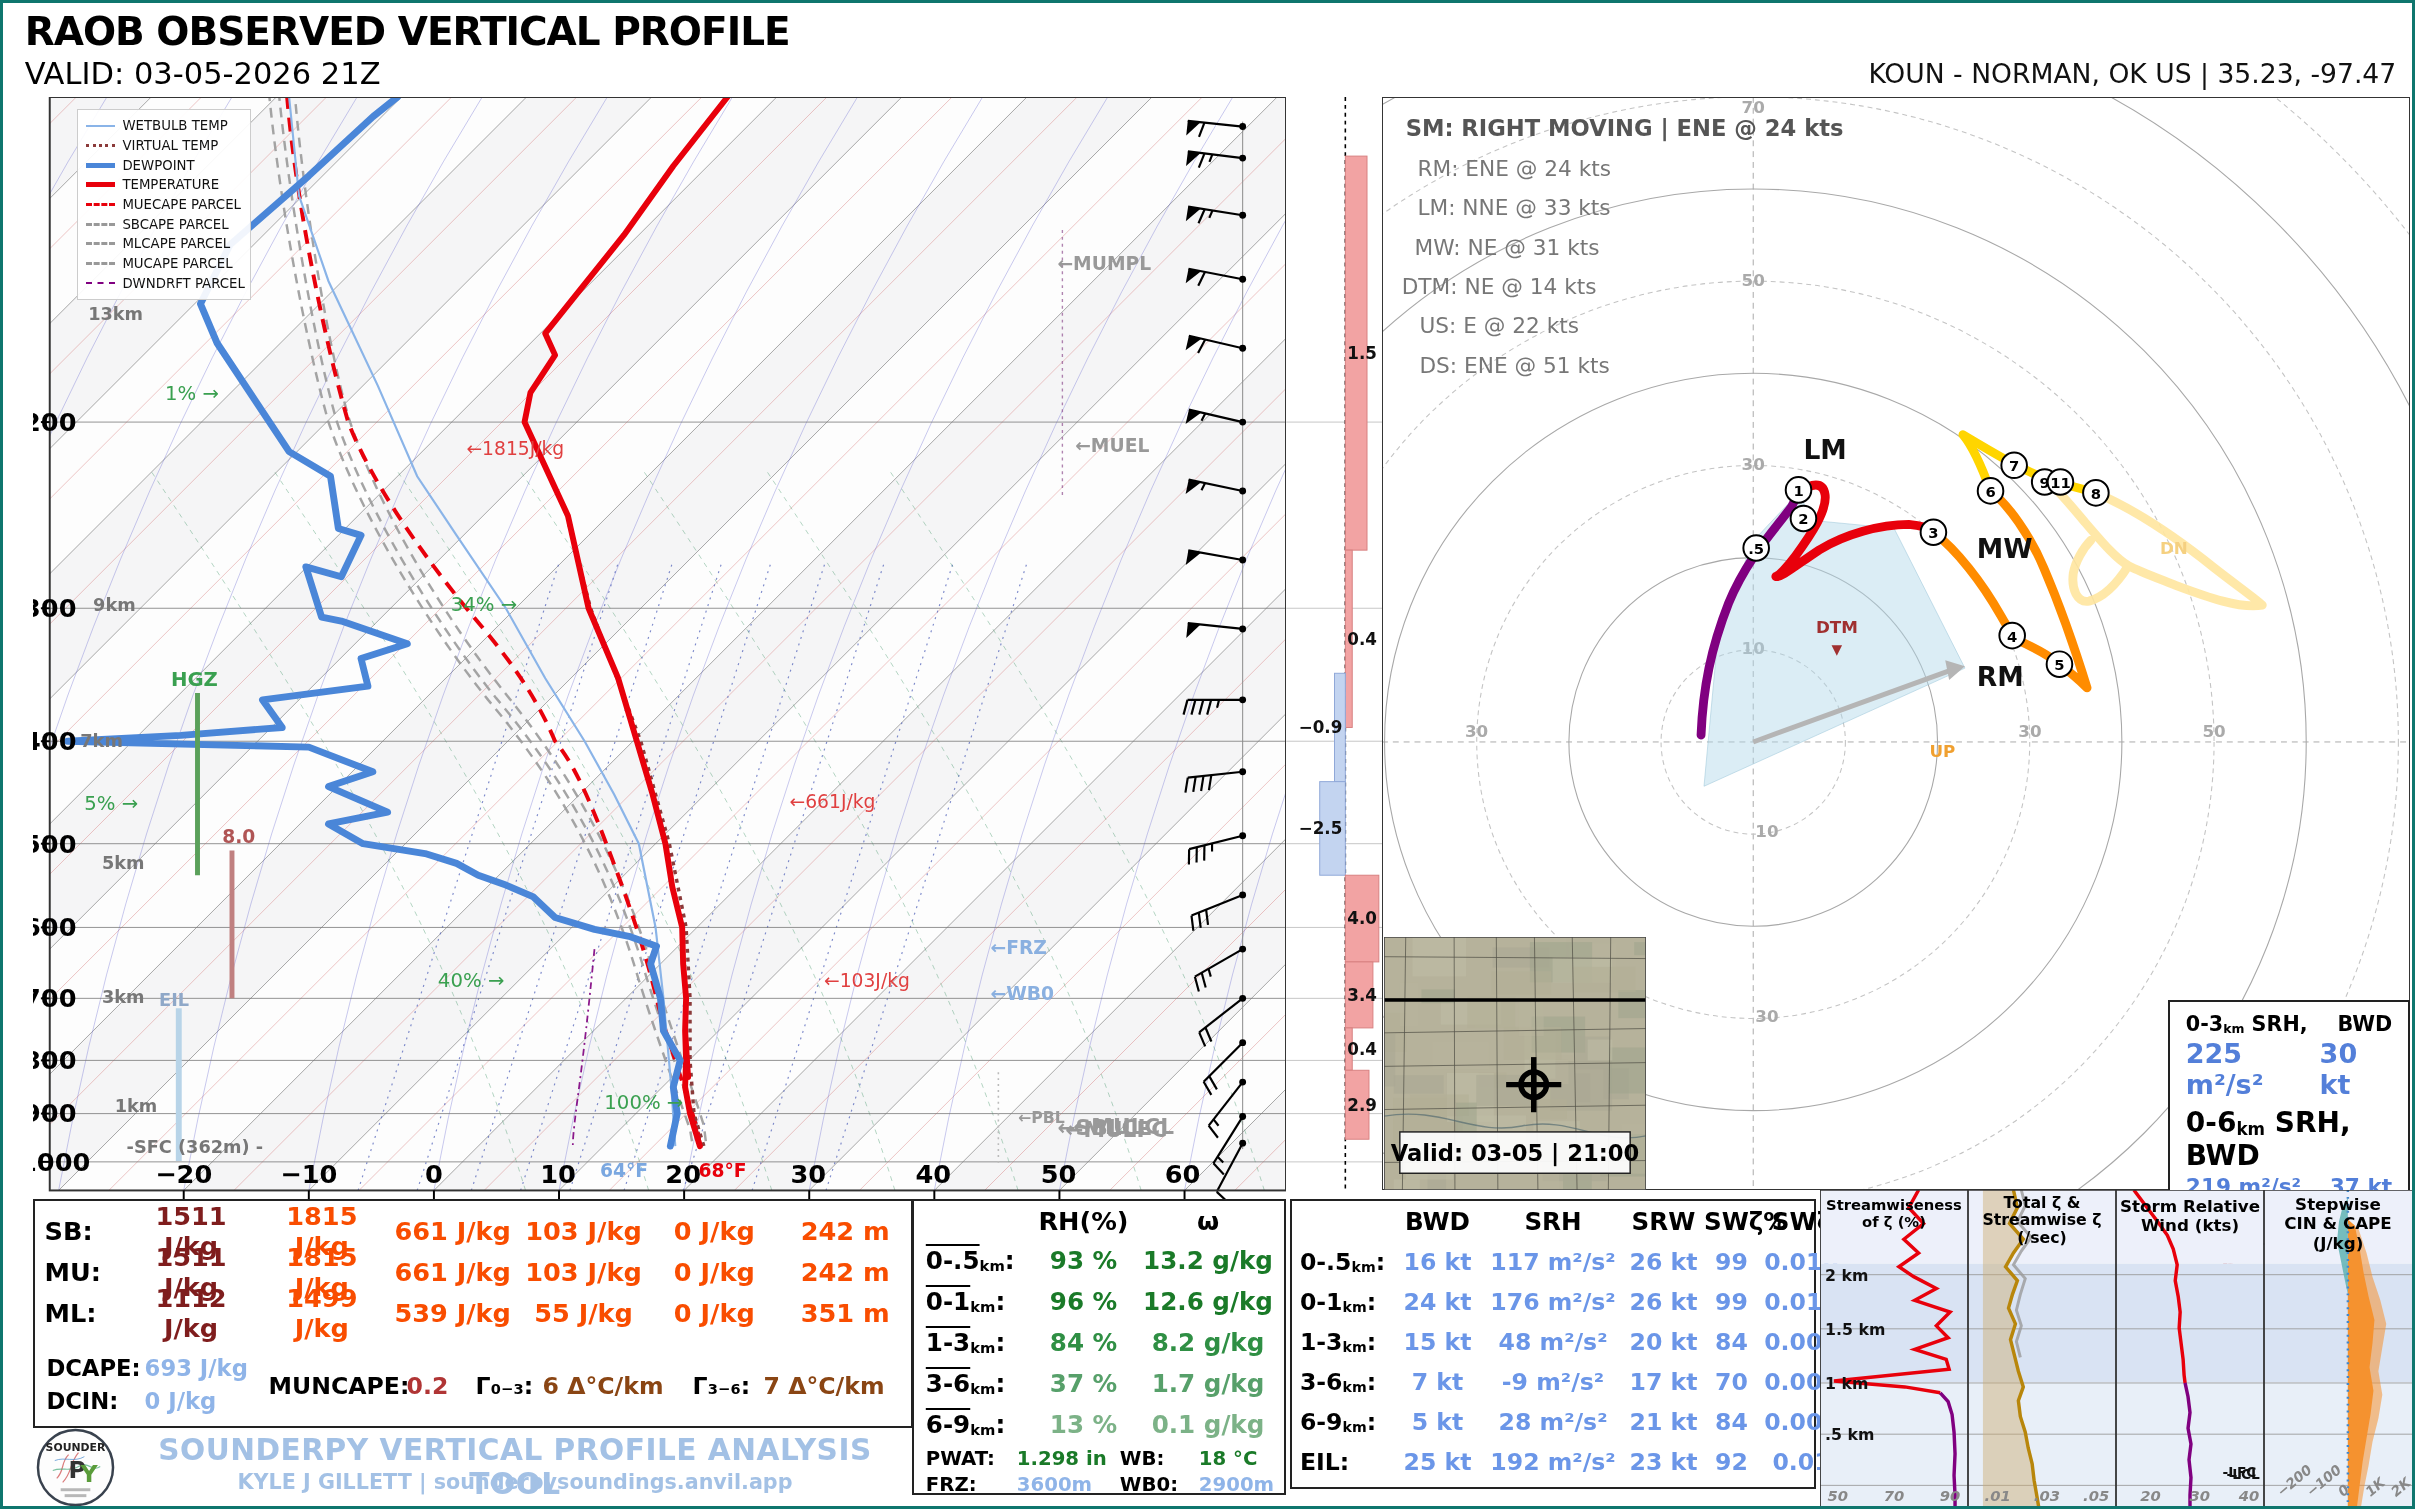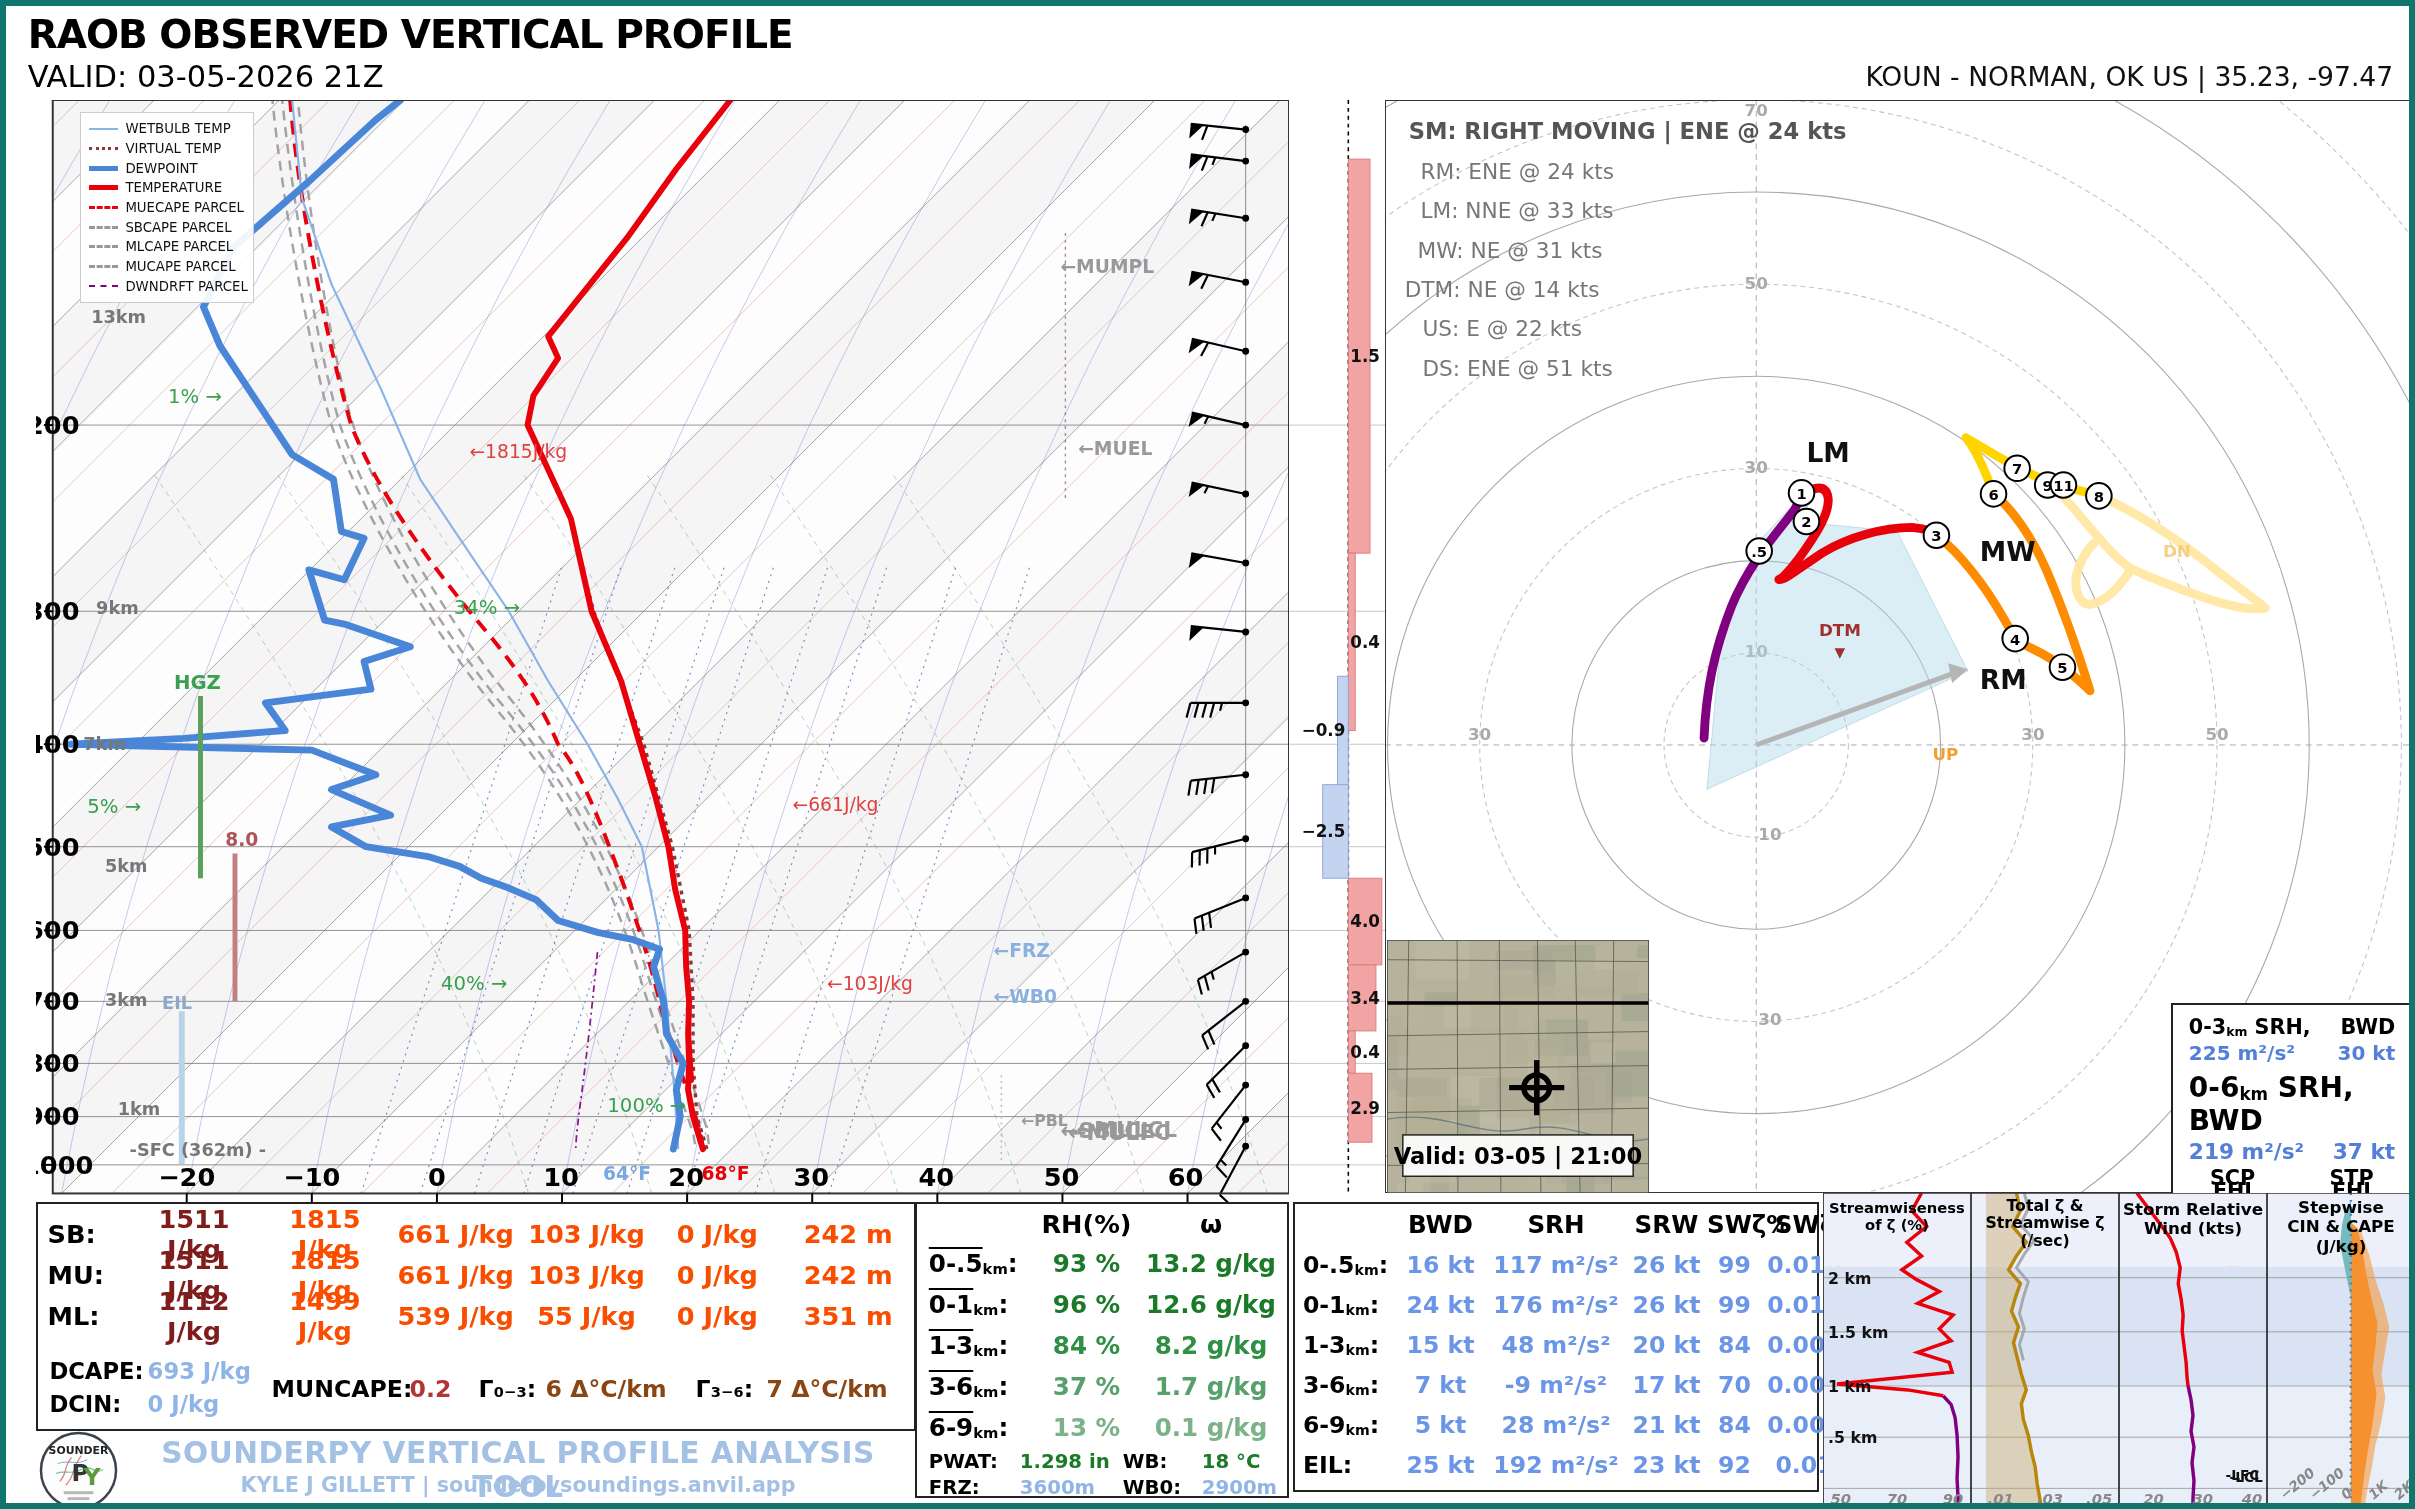--- a/index.html
+++ b/index.html
@@ -1,16 +1,16 @@
 <!DOCTYPE html>
 <html><head>
 <meta charset="utf-8">
 <style>
   html,body{margin:0;padding:0;background:#fff;font-family:"DejaVu Sans","Liberation Sans",sans-serif;}
-  .page{position:relative;width:2415px;height:1509px;background:#fff;border:6px solid #0f766e;box-sizing:border-box;overflow:hidden;}
+  .page{position:relative;width:2415px;height:1509px;background:#fff;border:3px solid #0f766e;box-sizing:border-box;overflow:hidden;}
   .abs{position:absolute;}
   .title{font-size:39px;font-weight:bold;letter-spacing:-1px;color:#000;}
   .valid{font-size:30.5px;color:#000000;}
   .station{font-size:26.6px;color:#111;}
   
   .legend{left:74px;top:106px;width:156px;background:rgba(255,255,255,.92);border:1px solid #ccc;padding:5.9px 7.9px;z-index:5;}
   .lg-row{display:flex;align-items:center;height:19.7px;}
   .lg-sw{width:29.6px;margin-right:6.9px;flex:0 0 29.6px;}
   .lg-lb{font-size:13.3px;color:#111;white-space:nowrap;}
   .sw{display:block;height:0;border-top-style:solid;}
@@ -637,21 +637,21 @@
     <rect x="16" y="198" width="234" height="42" fill="rgba(252,252,252,.95)" stroke="#222" stroke-width="1.5"></rect>
     <text x="133" y="228" font-size="23" font-weight="bold" fill="#000" text-anchor="middle">Valid: 03-05 | 21:00</text>
     <rect x="0" y="0" width="266" height="257" fill="none" stroke="#444" stroke-width="1.5"></rect>
   </svg>
 
   <div class="abs hstats">
     <div class="hs-r" style="margin-top:9.9px;font-size:20.7px;">
       <span class="blk"><span>0-3</span><span class="sub">km</span><span> SRH,</span></span>
       <span class="blk">BWD</span>
     </div>
-    <div class="hs-r" style="font-size:20px;margin-top:2px;">
+    <div class="hs-r" style="font-size:27px;margin-top:2px;">
       <span class="hs-v">225 m²/s²</span>
       <span class="hs-v">30 kt</span>
     </div>
     <div class="hs-r" style="margin-top:5.9px;font-size:28px;flex-direction:column;">
       <span class="blk"><span>0-6</span><span class="sub">km</span><span> SRH,</span></span>
       <span class="blk">BWD</span>
     </div>
     <div class="hs-r" style="font-size:21.7px;margin-top:2px;">
       <span class="hs-v">219 m²/s²</span>
       <span class="hs-v">37 kt</span>

